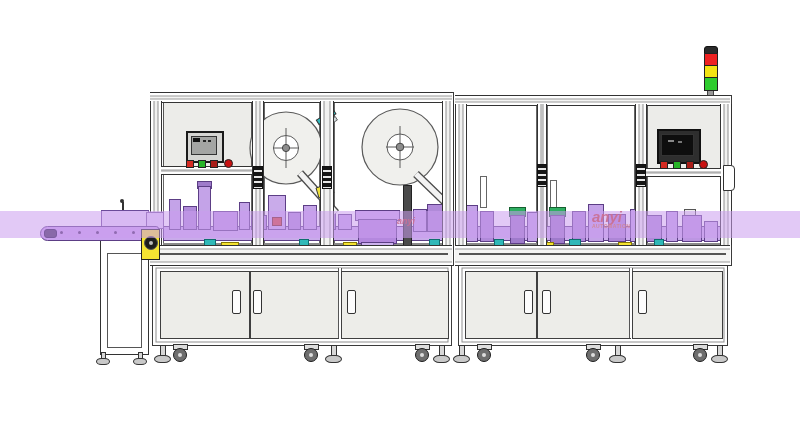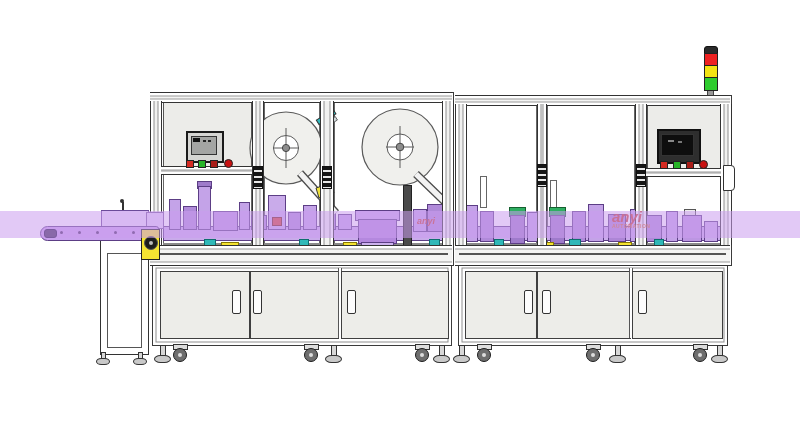--- a/index.html
+++ b/index.html
@@ -30,21 +30,21 @@
   .caster{position:absolute;width:18px;height:20px;}
   .caster .plate{position:absolute;left:2px;top:0;width:13px;height:4px;background:#ddd;border:1.1px solid #333;}
   .caster .wheel{position:absolute;left:2px;top:4px;width:12px;height:12px;border-radius:50%;background:#6e6e6e;border:1.5px solid #1d1d1d;}
   .caster .hub{position:absolute;left:7px;top:9px;width:4px;height:4px;border-radius:50%;background:#ddd;}
   .foot{position:absolute;width:18px;height:18px;}
   .foot .stem{position:absolute;left:6px;top:0;width:4px;height:11px;background:#d7d7d7;border:1.1px solid #333;}
   .foot .base{position:absolute;left:0;top:10px;width:15px;height:6px;background:#c9c9c9;border:1.1px solid #333;border-radius:45%/60%;}
   .foot2{position:absolute;width:14px;height:13px;}
   .foot2 .stem{position:absolute;left:5px;top:0;width:3px;height:7px;background:#d7d7d7;border:1px solid #333;}
   .foot2 .base{position:absolute;left:0;top:6px;width:12px;height:5px;background:#c9c9c9;border:1px solid #333;border-radius:45%/60%;}
-  .wm{position:absolute;z-index:5;opacity:.95;padding-left:20px;}
+  .wm{position:absolute;z-index:5;opacity:.95;}
   .wml1{font-style:italic;font-weight:bold;font-size:15px;line-height:13px;color:var(--wm_red,#C93A28);}
   .wml2{font-weight:bold;font-size:5px;letter-spacing:.5px;color:var(--wm_orange,#DA6A2B);}
   .wmfrag{font-style:italic;font-weight:bold;font-size:9px;line-height:9px;color:var(--wm_red,#C93A28);}
   .gearwheel{position:absolute;width:12px;height:12px;border-radius:50%;background:#1d1d1d;border:1.2px solid #555;}
   .gearhub{position:absolute;width:4px;height:4px;border-radius:50%;background:#bbb;}
 </style>
 </head>
 <body>
 
 <div class="canvas">

